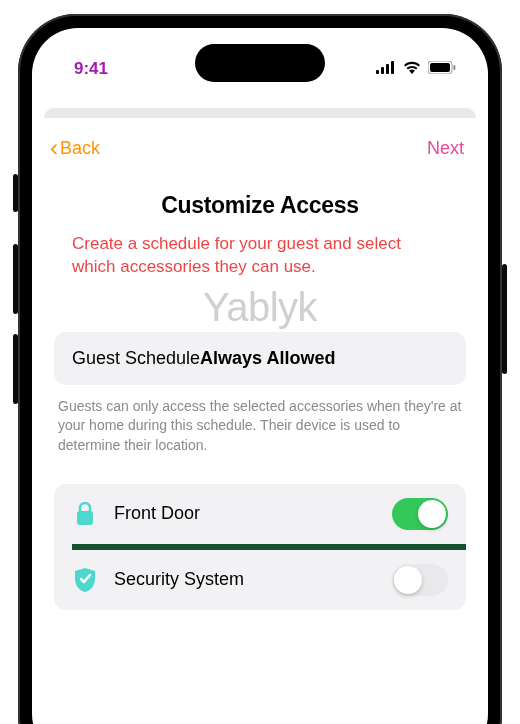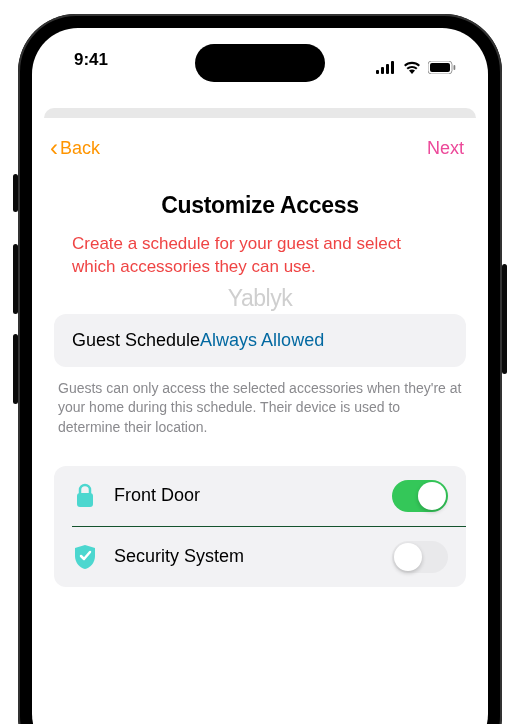--- a/index.html
+++ b/index.html
@@ -51,25 +51,26 @@
       transform: translateX(-50%);
       width: 130px;
       height: 38px;
       background: #000;
       border-radius: 20px;
       z-index: 100;
     }
     .status-bar {
       display: flex;
       justify-content: space-between;
+      align-items: center;
       padding: 22px 32px 0 42px;
       height: 60px;
       font-weight: 600;
       font-size: 17px;
-      color: #000000;
+      color: #a21caf;
     }
     .status-right {
       display: flex;
       gap: 7px;
       align-items: center;
     }
     .sheet-backdrop {
       background: #e8e8e8;
       height: 10px;
       margin: 20px 12px 0 12px;
@@ -116,59 +117,60 @@
     }
     .subtitle {
       text-align: left;
       font-size: 17px;
       color: #ef4444;
       margin: 14px 36px 0 36px;
       line-height: 1.35;
     }
     .watermark {
       text-align: center;
-      font-size: 23px;
+      font-size: 40px;
       color: #cfcfcf;
       margin-top: 6px;
       font-weight: 400;
       letter-spacing: -0.5px;
     }
     .schedule-card {
       background: #f2f2f4;
       border-radius: 12px;
       margin: 2px 18px 0 18px;
       padding: 16px 18px;
       display: flex;
       align-items: center;
     }
     .schedule-label {
       font-size: 18px;
       color: #000;
     }
     .schedule-value {
       font-size: 18px;
-      color: #0369a1;
+      color: #000000;
+      font-weight: bold;
     }
     .help-text {
       font-size: 14px;
       color: #8a8a8e;
       margin: 12px 22px 0 22px;
       line-height: 1.4;
     }
     .accessory-list {
       background: #f2f2f4;
       border-radius: 12px;
       margin: 28px 18px 0 18px;
       padding: 0 0 0 18px;
     }
     .accessory-row {
       display: flex;
       align-items: center;
       padding: 14px 18px 14px 0;
-      border-bottom: 1px solid #14532d;
+      border-bottom: 6px solid #14532d;
       gap: 16px;
     }
     .accessory-row:last-child {
       border-bottom: none;
     }
     .accessory-icon {
       width: 26px;
       height: 26px;
       display: flex;
       align-items: center;

